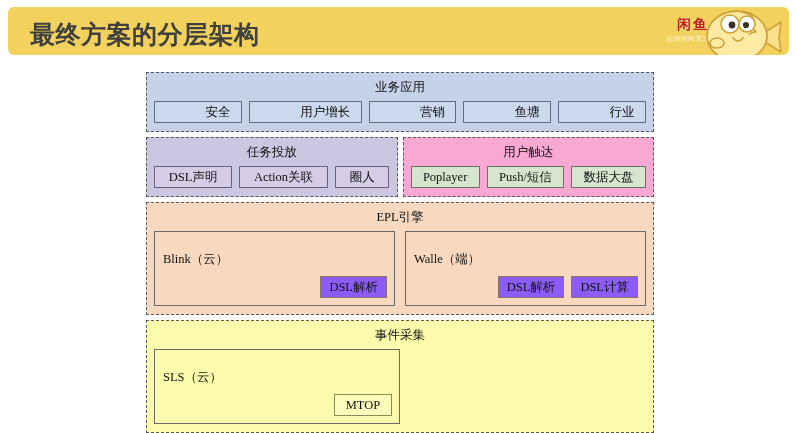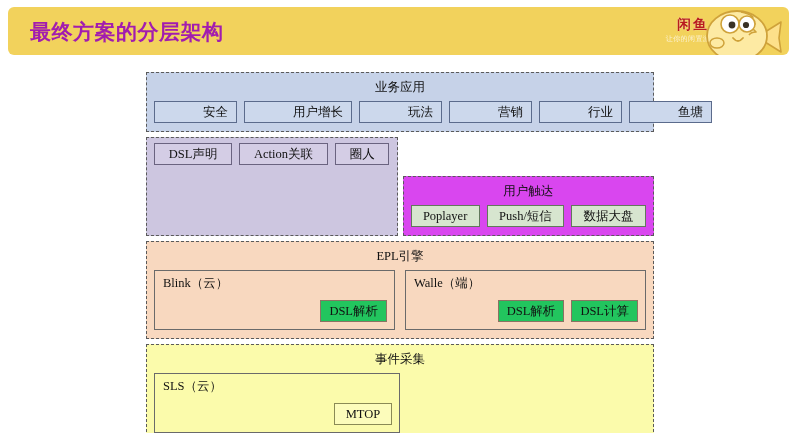--- a/index.html
+++ b/index.html
@@ -24,23 +24,23 @@
     height: 48px;
     background: #f2d25c;
     border-radius: 6px;
     box-sizing: border-box;
     overflow: hidden;
   }
   .title-text {
     position: absolute;
     left: 22px;
     top: 11px;
-    font-size: 21px;
+    font-size: 25px;
     font-weight: bold;
-    color: #a21caf;
+    color: #404040;
     letter-spacing: 0.5px;
     white-space: nowrap;
   }
 
   
   .brand {
     position: absolute;
     right: 8px;
     top: 0px;
     width: 140px;
@@ -127,34 +127,34 @@
   .split {
     display: flex;
     gap: 5px;
     width: 100%;
   }
   .half { width: 50%; box-sizing: border-box; }
 
   .layer-task      { background: #cdc6e0; border-color: #5a5a5a; }
   .layer-task .chip{ background: #d4cde5; border-color: #6a6380; }
 
-  .layer-reach      { background: #d946ef; border-color: #5a5a5a; margin-top: 39px; }
+  .layer-reach      { background: #f9a8d4; border-color: #5a5a5a; }
   .layer-reach .chip{ background: #d7e5cf; border-color: #62785c; }
 
   .layer-epl       { background: #f8d8bf; }
-  .layer-epl .chip { background: #22c55e; border-color: #8a7363; }
+  .layer-epl .chip { background: #8b5cf6; border-color: #8a7363; }
 
   .layer-event        { background: #fbfbab; }
   .layer-event .chip  { background: #fcfcbb; border-color: #8a8a55; }
 
   
   .subpanel {
     box-sizing: border-box;
     border: 1px solid #6a6a6a;
-    padding: 4px 7px 7px 8px;
+    padding: 19px 7px 7px 8px;
     width: 50%;
   }
   .sub-row { display: flex; gap: 5px; }
   .sub-row > .subpanel:first-child { margin-right: 5px; }
   .sub-label {
     font-size: 12.5px;
     color: #111;
     line-height: 17px;
     margin-bottom: 8px;
     white-space: nowrap;
@@ -197,29 +197,29 @@
   </div>
 </div>
 
 <div class="diagram">
 
   <div class="layer layer-biz">
     <div class="layer-title">业务应用</div>
     <div class="chip-row">
       <div class="chip">安全</div>
       <div class="chip">用户增长</div>
-      <div class="chip">玩法</div>
       <div class="chip">营销</div>
+      <div class="chip">鱼塘</div>
       <div class="chip">行业</div>
-      <div class="chip">鱼塘</div>
     </div>
   </div>
 
   <div class="split">
     <div class="layer layer-task half">
+      <div class="layer-title">任务投放</div>
       <div class="chip-row">
         <div class="chip">DSL声明</div>
         <div class="chip">Action关联</div>
         <div class="chip">圈人</div>
       </div>
     </div>
     <div class="layer layer-reach half">
       <div class="layer-title">用户触达</div>
       <div class="chip-row">
         <div class="chip">Poplayer</div>

